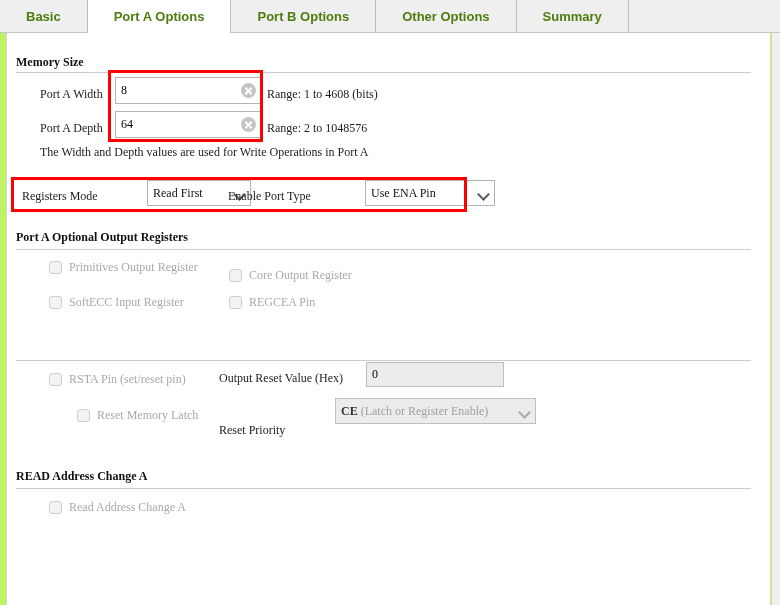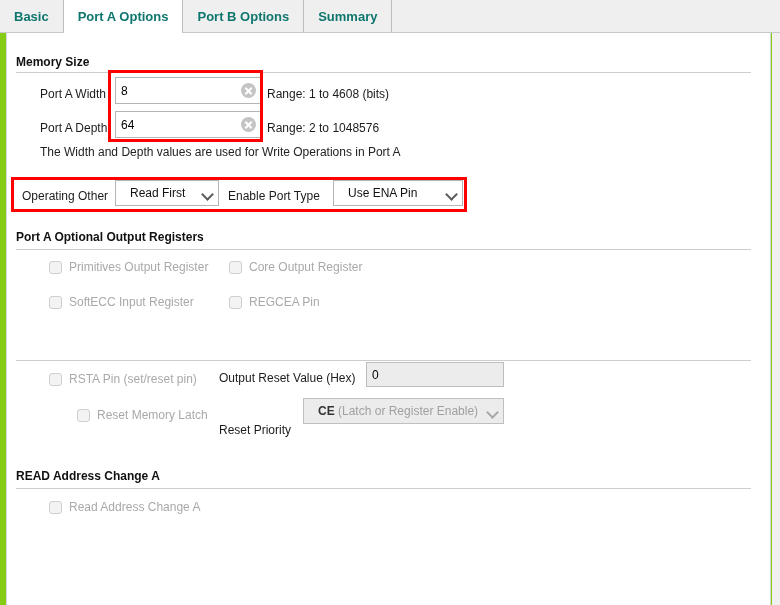--- a/index.html
+++ b/index.html
@@ -35,24 +35,24 @@
     background: #efefef;
     border-bottom: 1px solid #c8c8c8;
     display: flex;
     align-items: stretch;
     box-sizing: border-box;
   }
   .tab {
     position: relative;
     display: flex;
     align-items: center;
-    padding: 0 14px;
+    padding: 0 26px;
     font-size: 13px;
     font-weight: bold;
-    color: #0f766e;
+    color: #4d7c0f;
     background: #efefef;
     border-right: 1px solid #bdbdbd;
     cursor: default;
     white-space: nowrap;
   }
   .tab.active {
     background: #ffffff;
     border-right: 1px solid #bdbdbd;
     border-left: 1px solid #bdbdbd;
     margin-left: -1px;
@@ -70,22 +70,23 @@
     background: #efefef;
   }
 
   
   .pane {
     position: absolute;
     left: 0;
     top: 33px;
     width: 780px;
     height: 572px;
-    background: #84cc16;
-    box-sizing: border-box;
+    background: #bef264;
+    box-sizing: border-box;
+    font-family: Liberation Serif, serif;
   }
   .pane-inner {
     position: absolute;
     left: 6px;
     top: 0;
     width: 765px;
     height: 572px;
     border-left: 1px solid #d6d6d6;
     border-right: 1px solid #d6d6d6;
     background: #ffffff;
@@ -172,23 +173,24 @@
   
   .combo {
     position: absolute;
     box-sizing: border-box;
     border: 1px solid #b4b4b4;
     background: #ffffff;
     display: flex;
     align-items: center;
     font-size: 12px;
     color: #111;
-    padding-left: 14px;
+    padding-left: 5px;
     cursor: default;
     white-space: nowrap;
+    margin-left: 32px;
   }
   .combo.disabled {
     background: #ececec;
     border: 1px solid #bfbfbf;
     color: #9e9e9e;
   }
   .combo .cb-val {
     flex: 1 1 auto;
     overflow: hidden;
     white-space: nowrap;
@@ -264,20 +266,23 @@
     <div class="tab">
         <span>Basic</span>
       </div>
     <div class="tab active">
         <span>Port A Options</span>
       </div>
     <div class="tab">
         <span>Port B Options</span>
       </div>
     <div class="tab">
+        <span>Other Options</span>
+      </div>
+    <div class="tab">
         <span>Summary</span>
       </div>
     <div class="tab-filler"></div>
   </div>
 
   <div class="pane">
     <div class="pane-gutter"></div>
     <div class="pane-inner">
 
       <div class="section-head" style="left:9px; top:22px;">Memory Size</div>
@@ -292,40 +297,40 @@
 
       <div class="lbl" style="left:33px; top:88px;">Port A Depth</div>
       <div class="textbox" style="left:108px; top:78px; width:148px; height:27px;">
         <span class="tb-val">64</span>
         <span class="clear-btn"></span>
       </div>
       <div class="lbl" style="left:260px; top:88px;">Range: 2 to 1048576</div>
 
       <div class="lbl hint" style="left:33px; top:112px;">The Width and Depth values are used for Write Operations in Port A</div>
 
-      <div class="lbl" style="left:15px; top:156px;">Operating Other</div>
+      <div class="lbl" style="left:15px; top:156px;">Registers Mode</div>
       <div class="combo" style="left:108px; top:147px; width:104px; height:26px;">
         <span class="cb-val">Read First</span>
         <span class="caret"></span>
       </div>
 
       <div class="lbl" style="left:221px; top:156px;">Enable Port Type</div>
       <div class="combo" style="left:326px; top:147px; width:130px; height:26px;">
         <span class="cb-val">Use ENA Pin</span>
         <span class="caret"></span>
       </div>
 
       <div class="section-head" style="left:9px; top:197px;">Port A Optional Output Registers</div>
       <div class="section-rule" style="left:9px; top:216px; width:735px;"></div>
 
       <div class="cbrow" style="left:42px; top:227px;">
         <span class="cbox"></span>
         <span class="cbtext">Primitives Output Register</span>
       </div>
-      <div class="cbrow" style="left:222px; top:227px;justify-content:center;">
+      <div class="cbrow" style="left:222px; top:235px;justify-content:center;">
         <span class="cbox"></span>
         <span class="cbtext">Core Output Register</span>
       </div>
       <div class="cbrow" style="left:42px; top:262px;">
         <span class="cbox"></span>
         <span class="cbtext">SoftECC Input Register</span>
       </div>
       <div class="cbrow" style="left:222px; top:262px;">
         <span class="cbox"></span>
         <span class="cbtext">REGCEA Pin</span>

